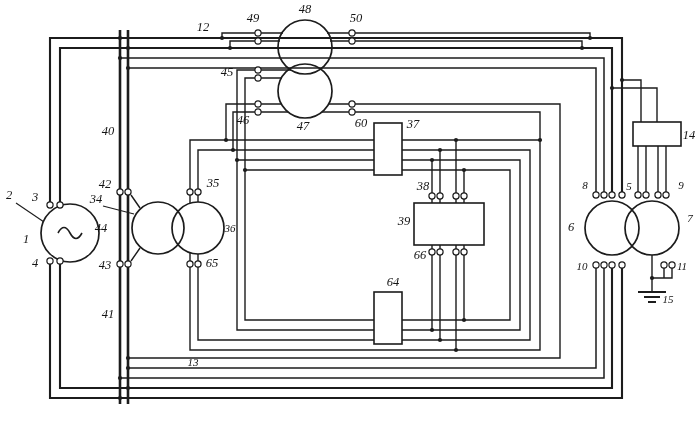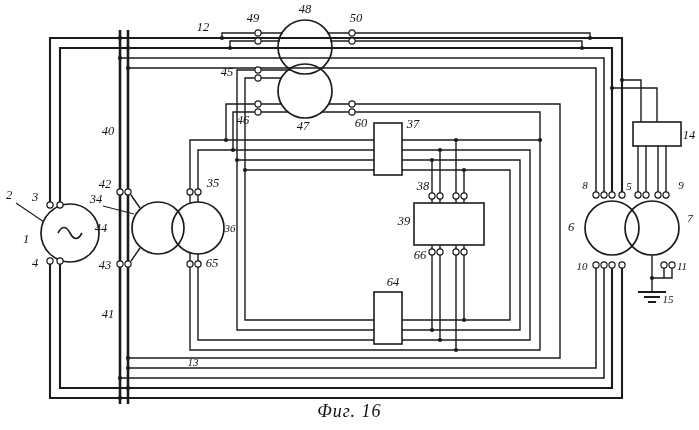--- a/index.html
+++ b/index.html
@@ -193,14 +193,13 @@
         <text x="305" y="13" class="lbl">48</text>
         <text x="253" y="22" class="lbl">49</text>
         <text x="356" y="22" class="lbl">50</text>
         <text x="361" y="127" class="lbl">60</text>
         <text x="393" y="286" class="lbl">64</text>
         <text x="212" y="267" class="lbl">65</text>
         <text x="420" y="259" class="lbl">66</text>
       </g>
   </svg>
 
-  <div class="caption">Фиг. 16</div>
 </div>
 
 </body></html>

